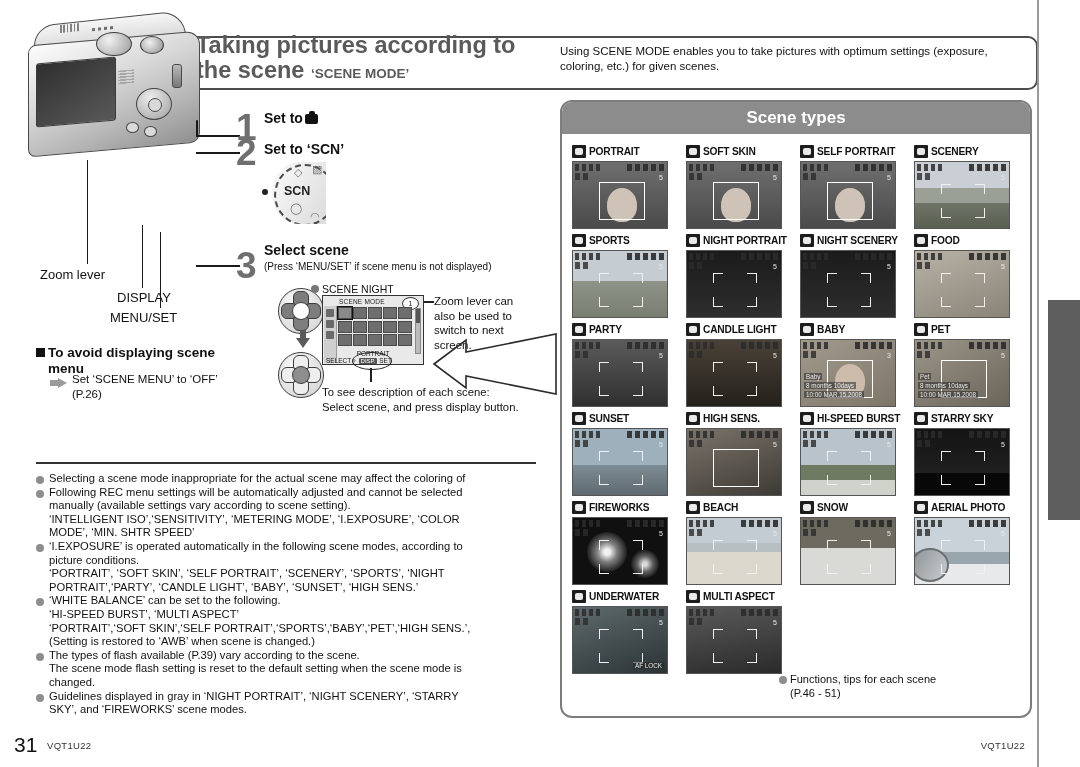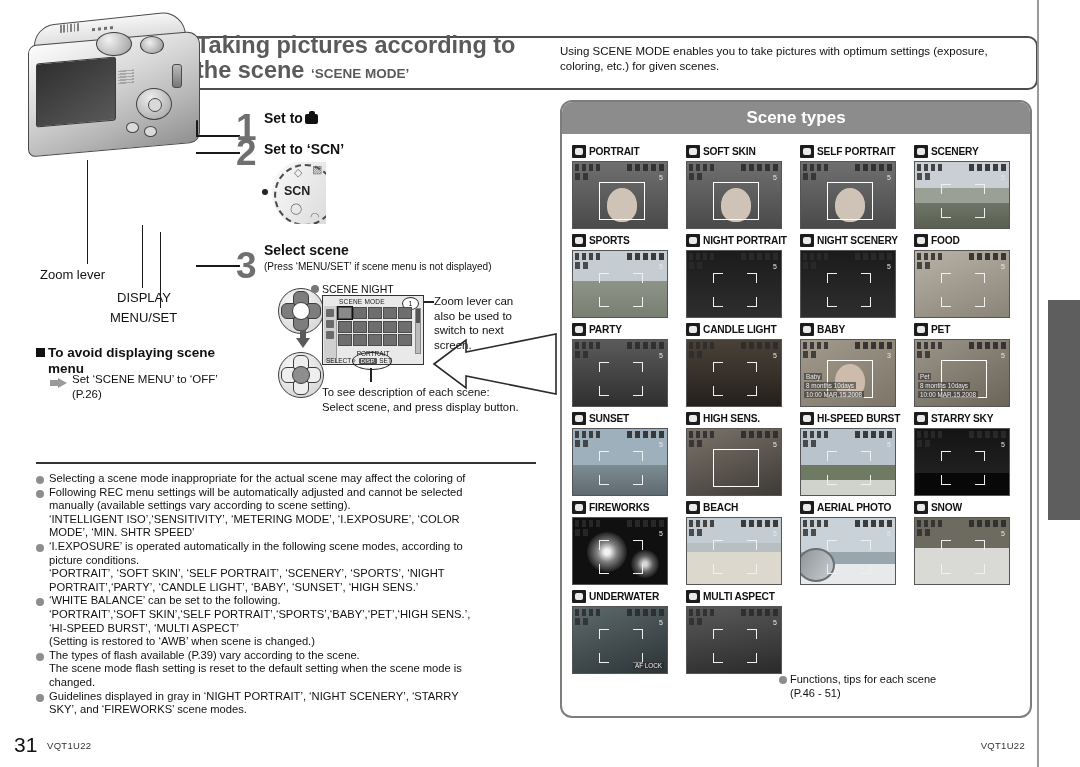--- a/index.html
+++ b/index.html
@@ -426,22 +426,22 @@
         <span class="ln">MODE’, ‘MIN. SHTR SPEED’</span>
       </div>
       <div class="bul-item">
         <span class="ln">‘I.EXPOSURE’ is operated automatically in the following scene modes, according to</span>
         <span class="ln">picture conditions.</span>
         <span class="ln">‘PORTRAIT’, ‘SOFT SKIN’, ‘SELF PORTRAIT’, ‘SCENERY’, ‘SPORTS’, ‘NIGHT</span>
         <span class="ln">PORTRAIT’,‘PARTY’, ‘CANDLE LIGHT’, ‘BABY’, ‘SUNSET’, ‘HIGH SENS.’</span>
       </div>
       <div class="bul-item">
         <span class="ln">‘WHITE BALANCE’ can be set to the following.</span>
+        <span class="ln">‘HI-SPEED BURST’, ‘MULTI ASPECT’</span>
         <span class="ln">‘PORTRAIT’,‘SOFT SKIN’,‘SELF PORTRAIT’,‘SPORTS’,‘BABY’,‘PET’,‘HIGH SENS.’,</span>
-        <span class="ln">‘HI-SPEED BURST’, ‘MULTI ASPECT’</span>
         <span class="ln">(Setting is restored to ‘AWB’ when scene is changed.)</span>
       </div>
       <div class="bul-item">
         <span class="ln">The types of flash available (P.39) vary according to the scene.</span>
         <span class="ln">The scene mode flash setting is reset to the default setting when the scene mode is</span>
         <span class="ln">changed.</span>
       </div>
       <div class="bul-item">
         <span class="ln">Guidelines displayed in gray in ‘NIGHT PORTRAIT’, ‘NIGHT SCENERY’, ‘STARRY</span>
         <span class="ln">SKY’, and ‘FIREWORKS’ scene modes.</span>
@@ -830,46 +830,46 @@
             <i class="c"></i>
             <i class="d"></i>
           </div>
         </div>
       </div>
       <div class="cellbox">
         <div class="cap">
           <span class="ico">
             <span style="position:absolute;left:3px;top:3px;width:8px;height:7px;background:#e9e9e9;border-radius:2px;"></span>
           </span>
+          <span class="nm">SNOW</span>
+        </div>
+        <div class="thumb" style="background: linear-gradient(rgb(109, 106, 96) 0px, rgb(109, 106, 96) 45%, rgb(217, 217, 213) 45%);">
+          <div class="osd">
+            <span class="l"></span>
+            <span class="r"></span>
+          </div>
+          <div class="osd2"></div>
+          <div class="cnt">5</div>
+          <div class="afbox">
+            <i class="a"></i>
+            <i class="b"></i>
+            <i class="c"></i>
+            <i class="d"></i>
+          </div>
+        </div>
+      </div>
+      <div class="cellbox">
+        <div class="cap">
+          <span class="ico">
+            <span style="position:absolute;left:3px;top:3px;width:8px;height:7px;background:#e9e9e9;border-radius:2px;"></span>
+          </span>
           <span class="nm">AERIAL PHOTO</span>
         </div>
         <div class="thumb" style="background: linear-gradient(rgb(200, 210, 216) 0px, rgb(200, 210, 216) 52%, rgb(154, 166, 173) 52%, rgb(154, 166, 173) 70%, rgb(231, 233, 234) 70%);">
           <div style="position: absolute; left: -4px; bottom: 2px; width: 34px; height: 30px; border-radius: 50%; background: linear-gradient(120deg, rgb(142, 147, 151), rgb(201, 205, 208)); border: 2px solid rgb(106, 111, 114);"></div>
-          <div class="osd">
-            <span class="l"></span>
-            <span class="r"></span>
-          </div>
-          <div class="osd2"></div>
-          <div class="cnt">5</div>
-          <div class="afbox">
-            <i class="a"></i>
-            <i class="b"></i>
-            <i class="c"></i>
-            <i class="d"></i>
-          </div>
-        </div>
-      </div>
-      <div class="cellbox">
-        <div class="cap">
-          <span class="ico">
-            <span style="position:absolute;left:3px;top:3px;width:8px;height:7px;background:#e9e9e9;border-radius:2px;"></span>
-          </span>
-          <span class="nm">SNOW</span>
-        </div>
-        <div class="thumb" style="background: linear-gradient(rgb(109, 106, 96) 0px, rgb(109, 106, 96) 45%, rgb(217, 217, 213) 45%);">
           <div class="osd">
             <span class="l"></span>
             <span class="r"></span>
           </div>
           <div class="osd2"></div>
           <div class="cnt">5</div>
           <div class="afbox">
             <i class="a"></i>
             <i class="b"></i>
             <i class="c"></i>

